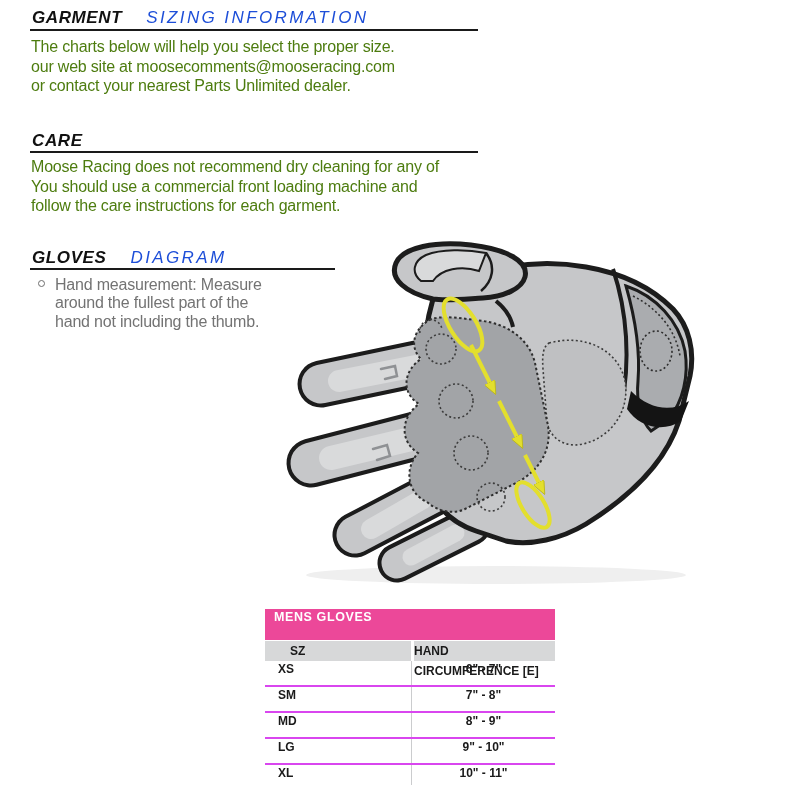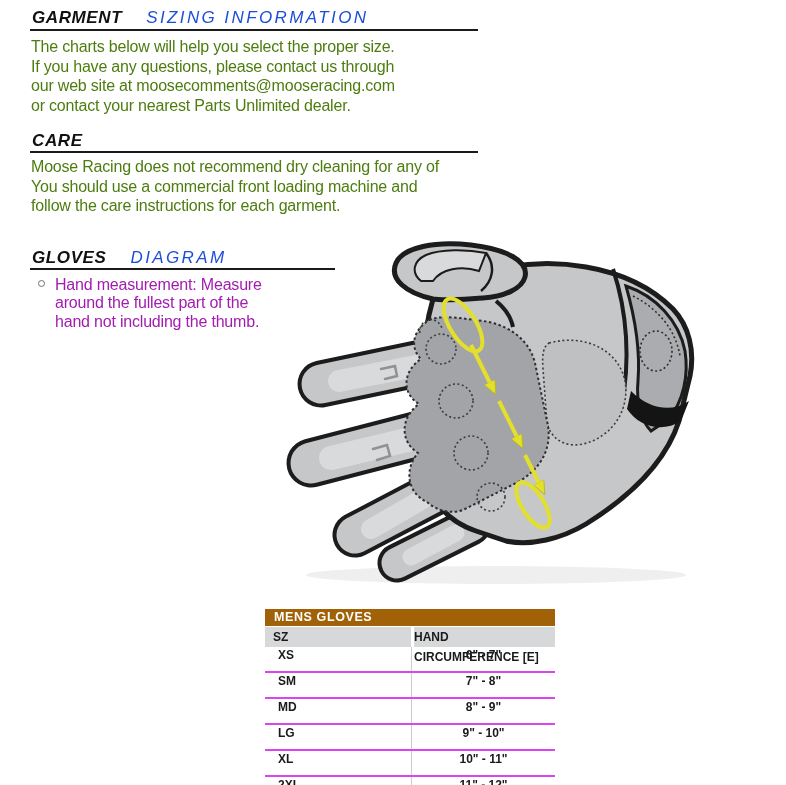--- a/index.html
+++ b/index.html
@@ -20,49 +20,48 @@
   .rule1{left:30px;top:29px;width:448px;}
   .rule2{left:30px;top:151px;width:448px;}
   .rule3{left:30px;top:268px;width:305px;}
 
   
   .para{position:absolute;font-size:16px;line-height:19.6px;color:#4d7c0f;letter-spacing:-.2px;}
   .p1-pos{left:31px;top:37px;}
   .p2-pos{left:31px;top:157px;}
   .bullet-row{position:absolute;left:38px;top:276px;display:flex;}
   .bullet-dot{width:5px;height:5px;border:1.6px solid #6e6e6e;border-radius:50%;margin:4px 10px 0 0;flex:none;}
-  .bullet-lines{font-size:16px;line-height:18.4px;color:#a21caf;letter-spacing:-.2px;}
+  .bullet-lines{font-size:16px;line-height:18.4px;color:#737373;letter-spacing:-.2px;}
 
   
   .diagram{position:absolute;left:281px;top:241px;width:424px;height:352px;}
 
   
   .size-table{position:absolute;left:265px;top:609px;width:290px;font-size:12px;font-weight:bold;color:#1a1a1a;}
-  .tbl-title{height:17px;line-height:17px;background:#a16207;color:#ffffff;padding-left:9px;font-size:12.5px;letter-spacing:.6px;}
+  .tbl-title{height:31px;line-height:17px;background:#ec4899;color:#ffffff;padding-left:9px;font-size:12.5px;letter-spacing:.6px;}
   .tbl-head{display:flex;margin-top:1px;height:20px;line-height:20px;}
-  .tbl-head .c1{width:146px;background:#d7d8d9;padding-left:8px;box-sizing:border-box;}
+  .tbl-head .c1{width:146px;background:#d7d8d9;padding-left:25px;box-sizing:border-box;}
   .tbl-head .gap{width:3px;background:#ffffff;}
   .tbl-head .c2{width:141px;background:#d7d8d9;text-align:left;}
   .tbl-row{display:flex;height:26px;line-height:16.5px;box-sizing:border-box;border-bottom:2px solid #d946ef;}
   .tbl-row .c1{width:146px;padding-left:13px;box-sizing:border-box;}
   .tbl-row .c2{width:144px;text-align:center;border-left:1px solid #cbccce;box-sizing:border-box;}
 </style>
 </head>
 <body>
 
 <div class="page">
 
   <div class="heading h1-pos">
     <span class="head-em">GARMENT</span>
     <span class="head-rest">SIZING INFORMATION</span>
   </div>
   <div class="rule rule1"></div>
   <div class="para p1-pos">
     <div>The charts below will help you select the proper size.</div>
-    <div>If you have any questions, please contact us through</div>
     <div>our web site at moosecomments@mooseracing.com</div>
     <div>or contact your nearest Parts Unlimited dealer.</div>
   </div>
 
   <div class="heading h2-pos">
     <span class="head-em">CARE</span>
   </div>
   <div class="rule rule2"></div>
   <div class="para p2-pos">
     <div>Moose Racing does not recommend dry cleaning for any of</div>

